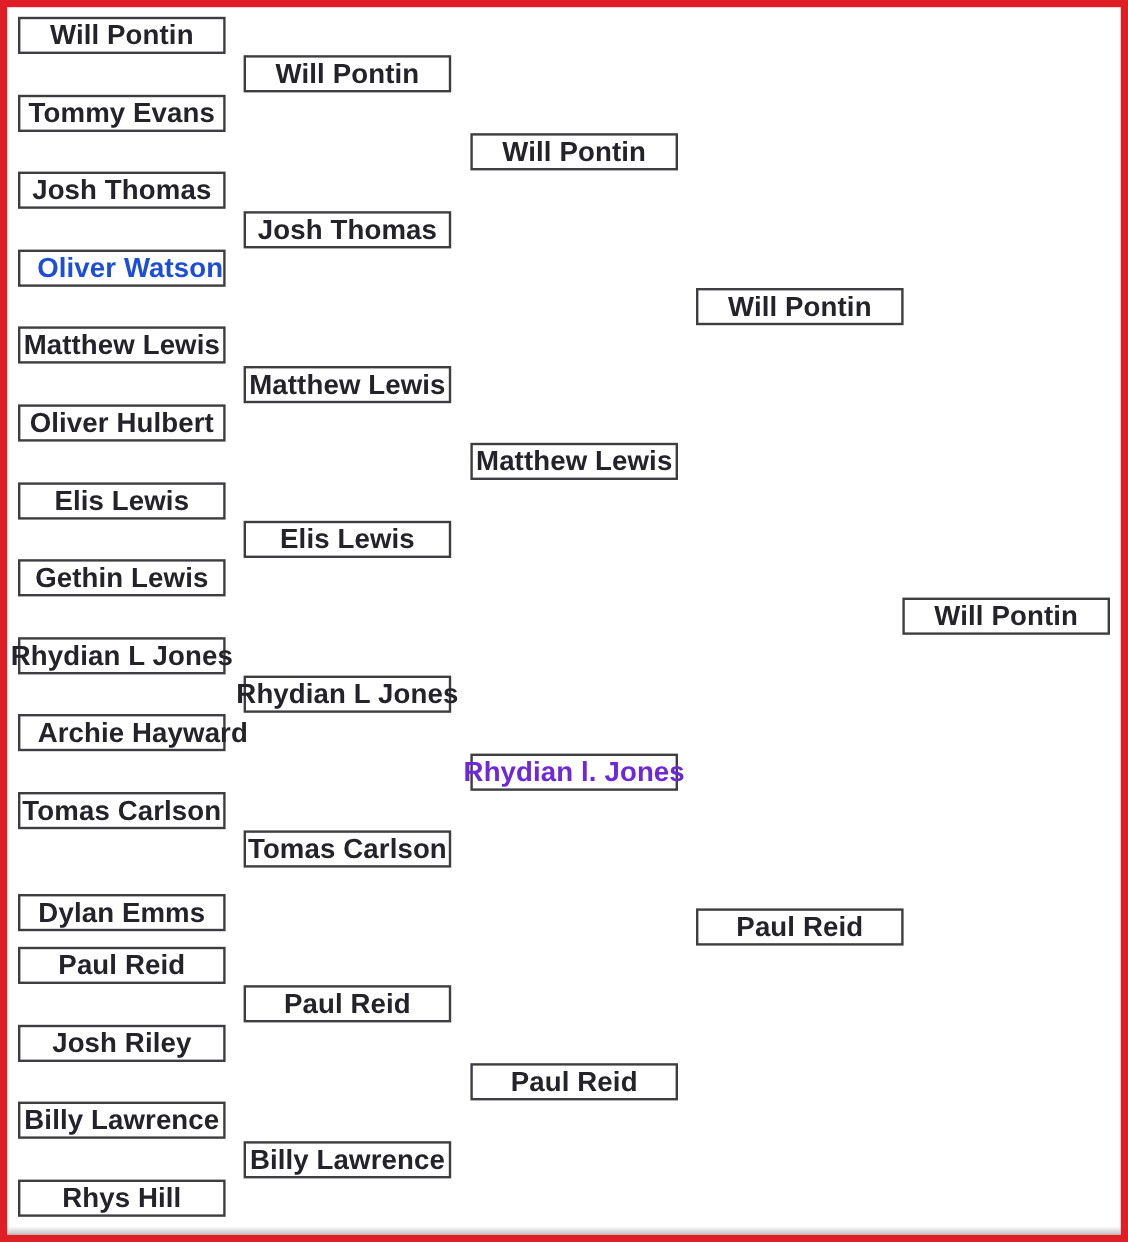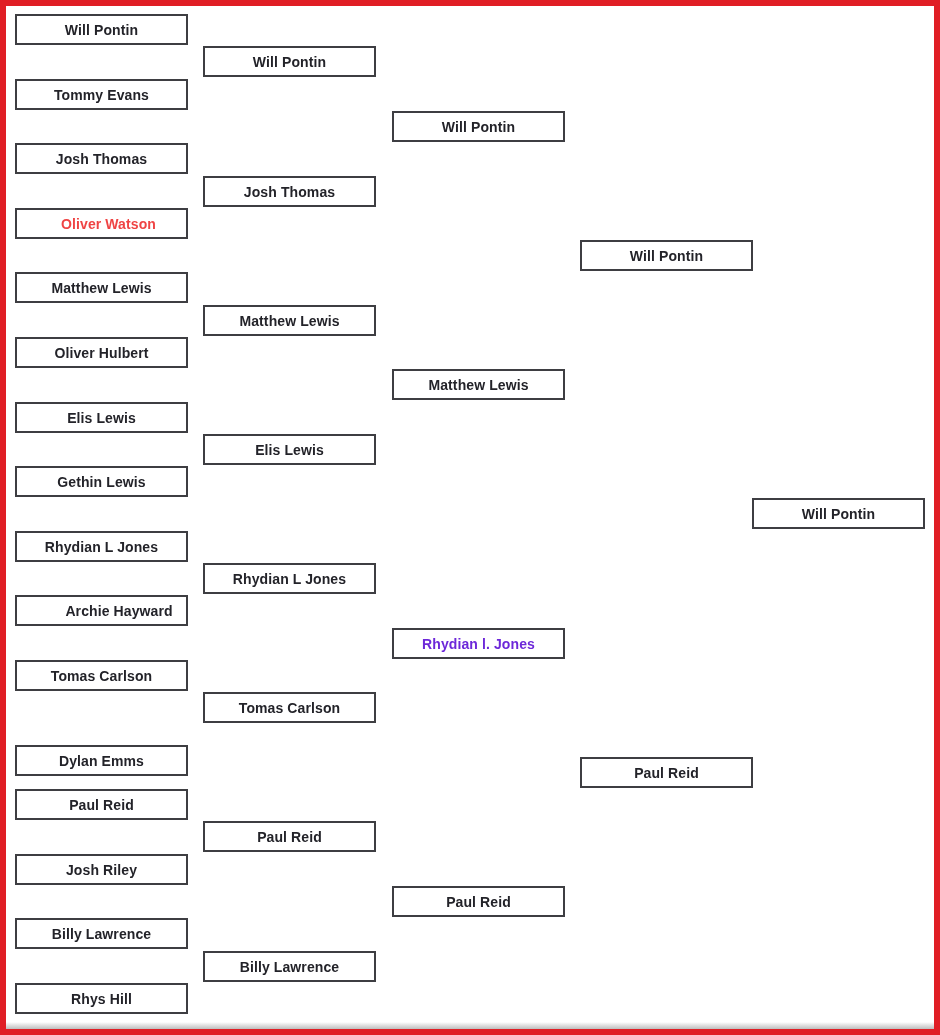--- a/index.html
+++ b/index.html
@@ -18,21 +18,21 @@
   .bracket-box {
     position: absolute;
     width: 173px;
     height: 31px;
     box-sizing: border-box;
     border: 2px solid #3e3e42;
     background: #ffffff;
     display: flex;
     align-items: center;
     justify-content: center;
-    font-size: 14px;
+    font-size: 23px;
     font-weight: 600;
     letter-spacing: 0.1px;
     color: #232329;
     white-space: nowrap;
     z-index: 2;
   }
   .shadow-strip {
     position: absolute;
     left: 6px;
     right: 6px;
@@ -51,21 +51,21 @@
   }
 </style>
 </head>
 <body>
 
 <div class="canvas" style="background: rgb(255, 255, 255);">
   <div id="bracket">
       <div class="bracket-box" style="left: 15px; top: 14px; border-color: rgb(62, 62, 66); color: rgb(35, 35, 41);">Will Pontin</div>
       <div class="bracket-box" style="left: 15px; top: 79px; border-color: rgb(62, 62, 66); color: rgb(35, 35, 41); text-align: center;">Tommy Evans</div>
       <div class="bracket-box" style="left: 15px; top: 143px; border-color: rgb(62, 62, 66); color: rgb(35, 35, 41);">Josh Thomas</div>
-      <div class="bracket-box" style="left: 15px; top: 208px; border-color: rgb(62, 62, 66); color: #ef4444; padding-left: 14px;">Oliver Watson</div>
+      <div class="bracket-box" style="left: 15px; top: 208px; border-color: rgb(62, 62, 66); color: #1d4ed8; padding-left: 14px;">Oliver Watson</div>
       <div class="bracket-box" style="left: 15px; top: 272px; border-color: rgb(62, 62, 66); color: rgb(35, 35, 41);">Matthew Lewis</div>
       <div class="bracket-box" style="left: 15px; top: 337px; border-color: rgb(62, 62, 66); color: rgb(35, 35, 41);">Oliver Hulbert</div>
       <div class="bracket-box" style="left: 15px; top: 402px; border-color: rgb(62, 62, 66); color: rgb(35, 35, 41);">Elis Lewis</div>
       <div class="bracket-box" style="left: 15px; top: 466px; border-color: rgb(62, 62, 66); color: rgb(35, 35, 41); text-align: center;">Gethin Lewis</div>
       <div class="bracket-box" style="left: 15px; top: 531px; border-color: rgb(62, 62, 66); color: rgb(35, 35, 41);">Rhydian L Jones</div>
       <div class="bracket-box" style="left: 15px; top: 595px; border-color: rgb(62, 62, 66); color: rgb(35, 35, 41); padding-left: 35px;">Archie Hayward</div>
       <div class="bracket-box" style="left: 15px; top: 660px; border-color: rgb(62, 62, 66); color: rgb(35, 35, 41);">Tomas Carlson</div>
       <div class="bracket-box" style="left: 15px; top: 725px; border-color: rgb(62, 62, 66); color: rgb(35, 35, 41); margin-top: 20px;">Dylan Emms</div>
       <div class="bracket-box" style="left: 15px; top: 789px; border-color: rgb(62, 62, 66); color: rgb(35, 35, 41);">Paul Reid</div>
       <div class="bracket-box" style="left: 15px; top: 854px; border-color: rgb(62, 62, 66); color: rgb(35, 35, 41);">Josh Riley</div>

